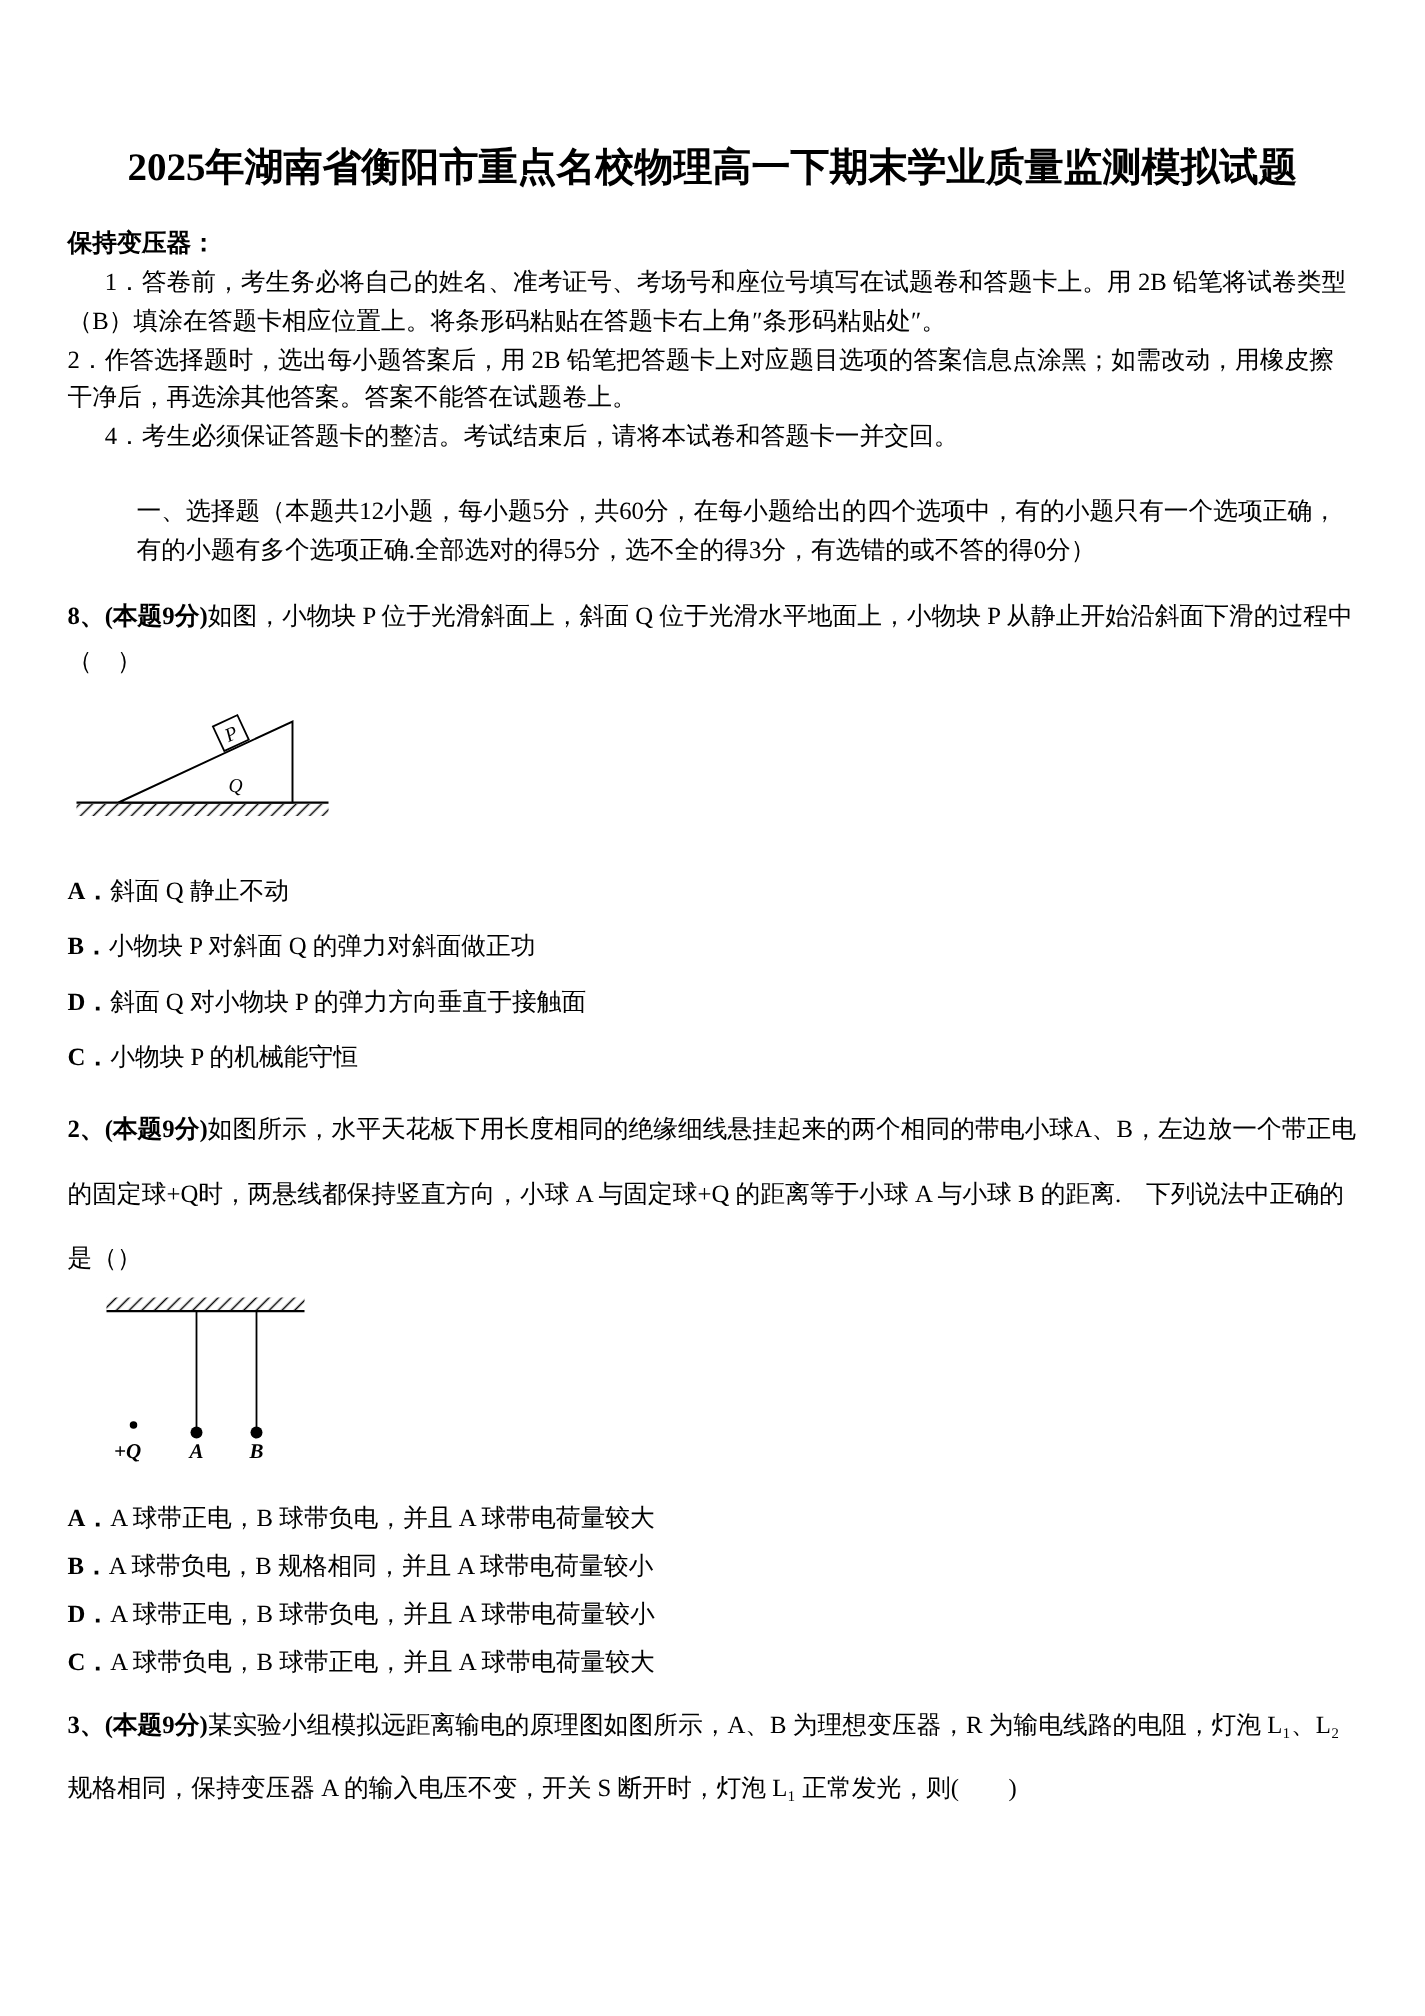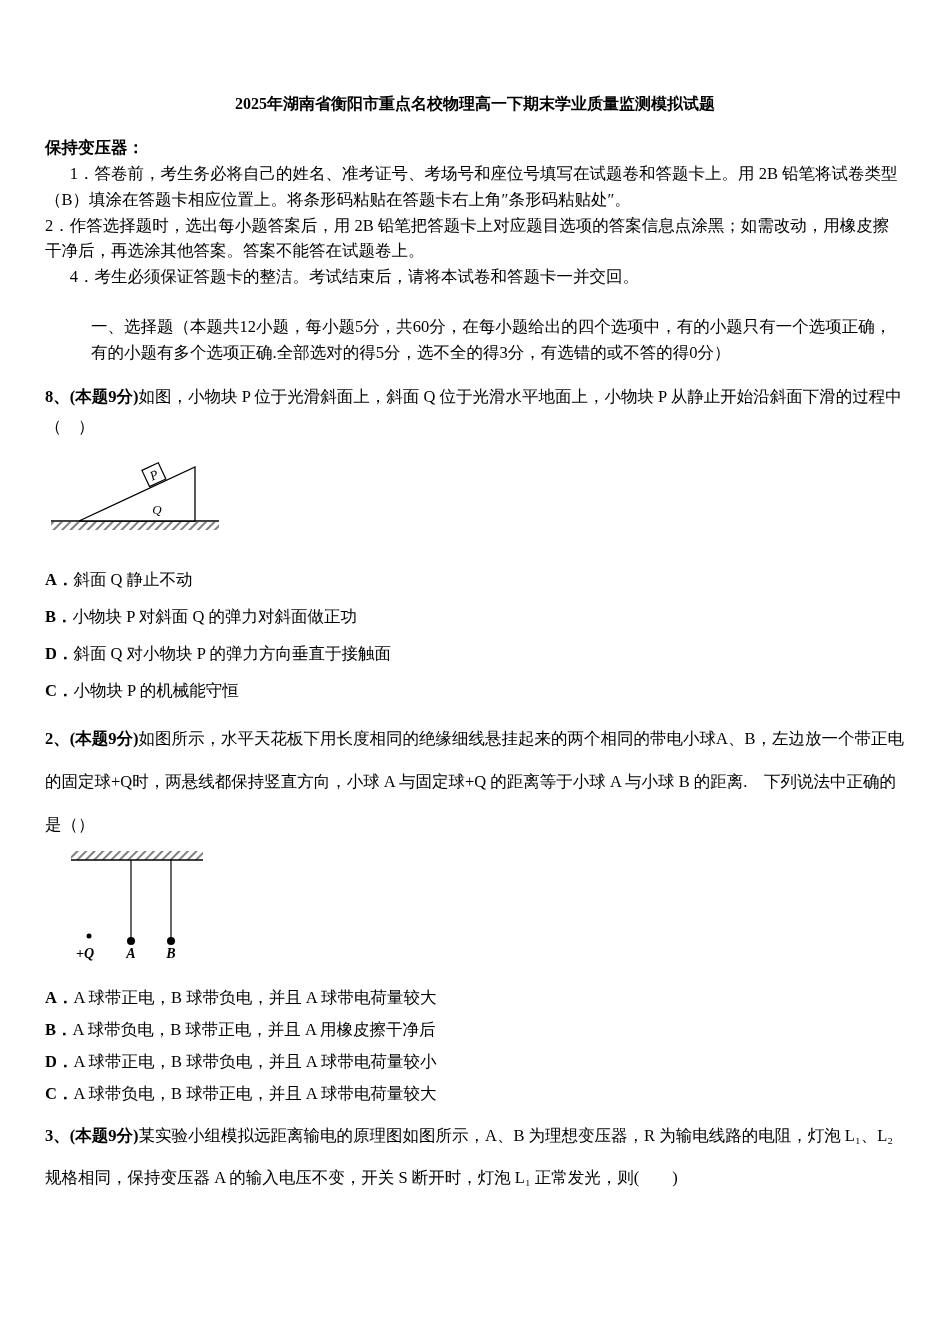--- a/index.html
+++ b/index.html
@@ -9,21 +9,21 @@
     min-height: 1344px;
     color: #000;
     font-family: "Liberation Serif", "DejaVu Serif", serif;
     font-size: 16.5px;
   }
   .page { padding: 94px 45px 40px 45px; }
 
   .title {
     text-align: center;
     font-weight: bold;
-    font-size: 16px;
+    font-size: 26px;
     margin-bottom: 20px;
   }
 
   .notice-heading { font-weight: bold; line-height: 26px; }
   .notice-item { line-height: 25.8px; }
   .notice-item.indent { text-indent: 1.5em; }
 
   .section-heading { margin-top: 24px; line-height: 26px; margin-left: 46px; }
 
   .stem { margin-top: 16px; line-height: 30px; }
@@ -113,21 +113,21 @@
         <circle cx="120" cy="93" r="4" fill="#000"></circle>
         <circle cx="38" cy="88" r="2.5" fill="#000"></circle>
         <text x="34" y="110" text-anchor="middle" font-size="14" font-weight="bold" font-style="italic">+Q</text>
         <text x="80" y="110" text-anchor="middle" font-size="14" font-weight="bold" font-style="italic">A</text>
         <text x="120" y="110" text-anchor="middle" font-size="14" font-weight="bold" font-style="italic">B</text>
       </svg>
     </div>
 
     <div class="options q2-options">
       <p class="option"><span class="opt-label">A．</span><span>A 球带正电，B 球带负电，并且 A 球带电荷量较大</span></p>
-      <p class="option"><span class="opt-label">B．</span><span>A 球带负电，B 球带正电，并且 A 用橡皮擦干净后</span></p>
+      <p class="option"><span class="opt-label">B．</span><span>A 球带负电，B 规格相同，并且 A 球带电荷量较小</span></p>
       <p class="option"><span class="opt-label">D．</span><span>A 球带正电，B 球带负电，并且 A 球带电荷量较小</span></p>
       <p class="option"><span class="opt-label">C．</span><span>A 球带负电，B 球带正电，并且 A 球带电荷量较大</span></p>
     </div>
   </div>
 
   <div class="question">
     <p class="stem q3-stem">
       <span class="q-prefix">3、(本题9分)</span><span>某实验小组模拟远距离输电的原理图如图所示，A、B 为理想变压器，R 为输电线路的电阻，灯泡 L₁、L₂ 规格相同，保持变压器 A 的输入电压不变，开关 S 断开时，灯泡 L₁ 正常发光，则(　　)</span>
     </p>
   </div>

